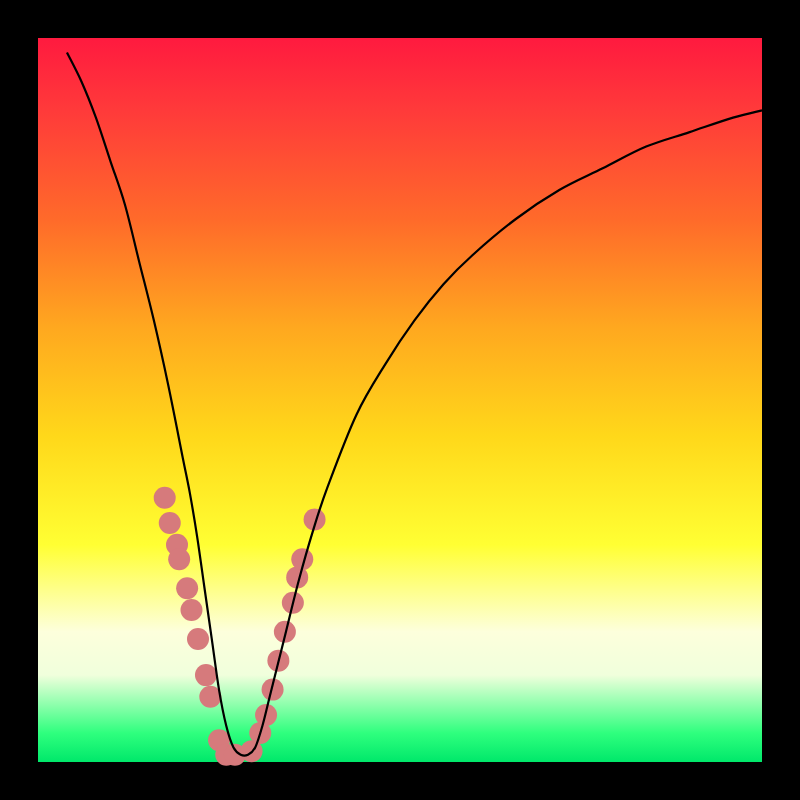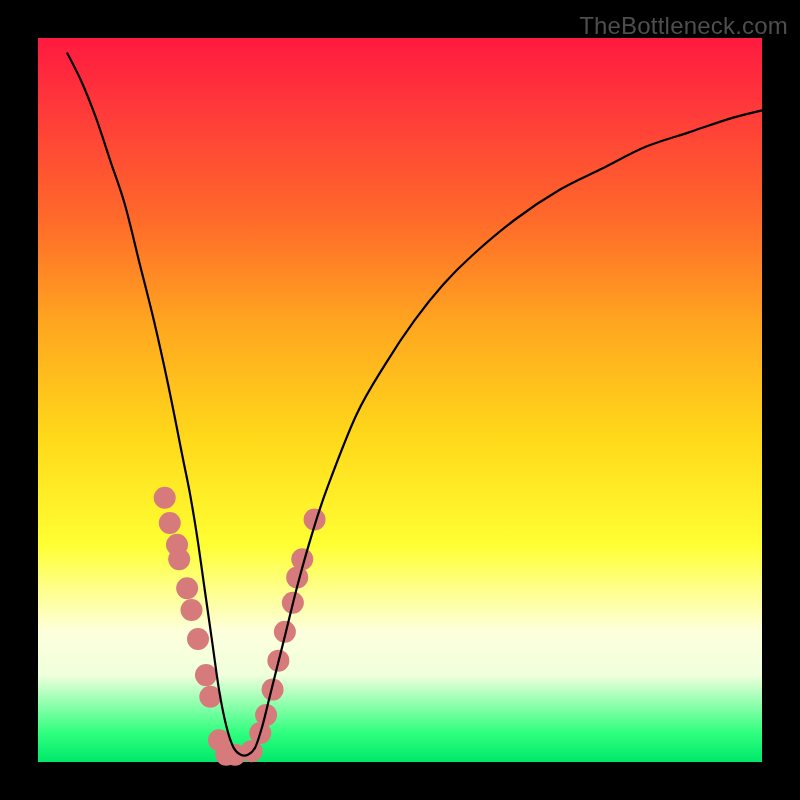--- a/index.html
+++ b/index.html
@@ -80,14 +80,13 @@
         <circle cx="278.37" cy="660.64" r="11" fill="#d67a7c"></circle>
         <circle cx="284.88" cy="631.68" r="11" fill="#d67a7c"></circle>
         <circle cx="292.85" cy="602.72" r="11" fill="#d67a7c"></circle>
         <circle cx="297.19" cy="577.38" r="11" fill="#d67a7c"></circle>
         <circle cx="302.26" cy="559.28" r="11" fill="#d67a7c"></circle>
         <circle cx="314.57" cy="519.46" r="11" fill="#d67a7c"></circle>
       </g>
     <path fill="none" stroke="#000000" stroke-width="2.2" d="M 66.96 52.48 C 69.37 57.31, 76.61 70.58, 81.44 81.44 C 86.27 92.30, 91.09 104.37, 95.92 117.64 C 100.75 130.91, 105.57 146.60, 110.40 161.08 C 115.23 175.56, 120.05 187.63, 124.88 204.52 C 129.71 221.41, 134.53 243.13, 139.36 262.44 C 144.19 281.75, 149.01 299.85, 153.84 320.36 C 158.67 340.87, 163.49 362.59, 168.32 385.52 C 173.15 408.45, 179.18 439.82, 182.80 457.92 C 186.42 476.02, 187.63 480.85, 190.04 494.12 C 192.45 507.39, 194.87 521.87, 197.28 537.56 C 199.69 553.25, 202.11 571.35, 204.52 588.24 C 206.93 605.13, 209.35 622.03, 211.76 638.92 C 214.17 655.81, 216.59 675.12, 219.00 689.60 C 221.41 704.08, 223.83 716.15, 226.24 725.80 C 228.65 735.45, 231.07 742.69, 233.48 747.52 C 235.89 752.35, 238.31 753.55, 240.72 754.76 C 243.13 755.97, 245.55 755.97, 247.96 754.76 C 250.37 753.55, 252.79 752.35, 255.20 747.52 C 257.61 742.69, 260.03 734.25, 262.44 725.80 C 264.85 717.35, 266.06 711.32, 269.68 696.84 C 273.30 682.36, 279.33 658.23, 284.16 638.92 C 288.99 619.61, 293.81 599.10, 298.64 581.00 C 303.47 562.90, 308.29 546.01, 313.12 530.32 C 317.95 514.63, 320.36 506.19, 327.60 486.88 C 334.84 467.57, 346.91 434.99, 356.56 414.48 C 366.21 393.97, 375.87 379.49, 385.52 363.80 C 395.17 348.11, 404.83 333.63, 414.48 320.36 C 424.13 307.09, 433.79 295.02, 443.44 284.16 C 453.09 273.30, 460.33 266.06, 472.40 255.20 C 484.47 244.34, 501.36 229.86, 515.84 219.00 C 530.32 208.14, 544.80 198.49, 559.28 190.04 C 573.76 181.59, 588.24 175.56, 602.72 168.32 C 617.20 161.08, 631.68 152.63, 646.16 146.60 C 660.64 140.57, 675.12 136.95, 689.60 132.12 C 704.08 127.29, 720.97 121.26, 733.04 117.64 C 745.11 114.02, 757.17 111.61, 762.00 110.40"></path>
   </svg>
 
-  <div class="watermark">TheBottleneck.com</div>
 </div>
 
 </body></html>

